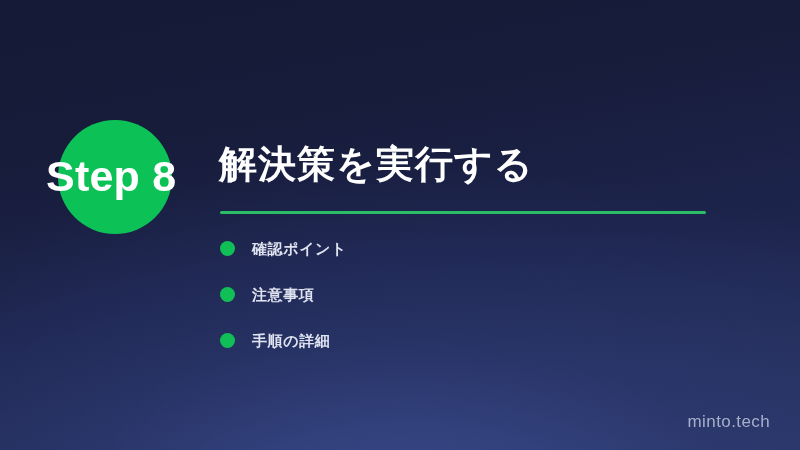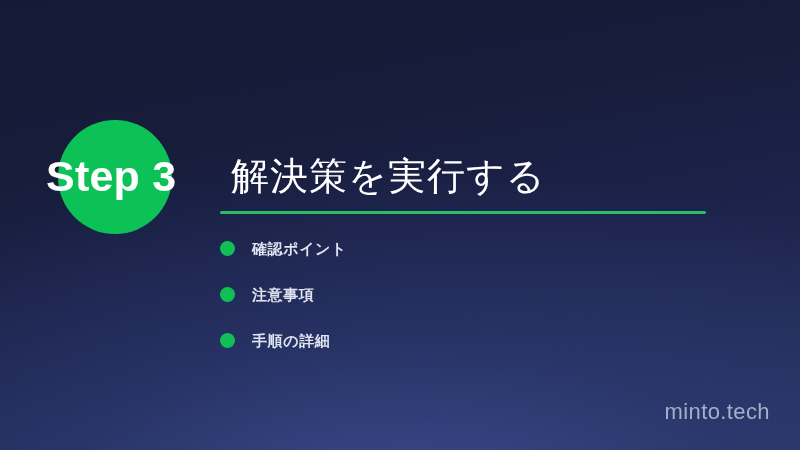--- a/index.html
+++ b/index.html
@@ -48,23 +48,23 @@
   }
 
   
   .title-block {
     position: absolute;
     left: 219px;
     top: 136px;
     width: 500px;
   }
   .slide-title {
-    margin: 12px;
+    margin: 0;
     font-size: 38px;
-    font-weight: normal;
+    font-weight: bold;
     line-height: 56px;
     letter-spacing: 1px;
     color: #ffffff;
     white-space: nowrap;
   }
   .title-rule {
     position: absolute;
     left: 220px;
     top: 211px;
     width: 486px;
@@ -103,35 +103,35 @@
     line-height: 17px;
     letter-spacing: 0.6px;
     color: #dfe3f0;
     white-space: nowrap;
   }
 
   
   .footer-brand {
     position: absolute;
     right: 30px;
-    bottom: 28px;
-    font-size: 22px;
+    bottom: 18px;
+    font-size: 17px;
     line-height: 20px;
     letter-spacing: 0.4px;
     color: #a7aec9;
     white-space: nowrap;
   }
 </style>
 </head>
 <body>
 
 <div class="slide">
 
   <div class="step-badge"></div>
-  <div class="step-label">Step 3</div>
+  <div class="step-label">Step 8</div>
 
   <div class="title-block">
     <h1 class="slide-title">解決策を実行する</h1>
   </div>
   <div class="title-rule"></div>
 
   <ul class="bullet-list">
     <li class="bullet-item">
       <span class="bullet-dot"></span>
       <span class="bullet-text">確認ポイント</span>

